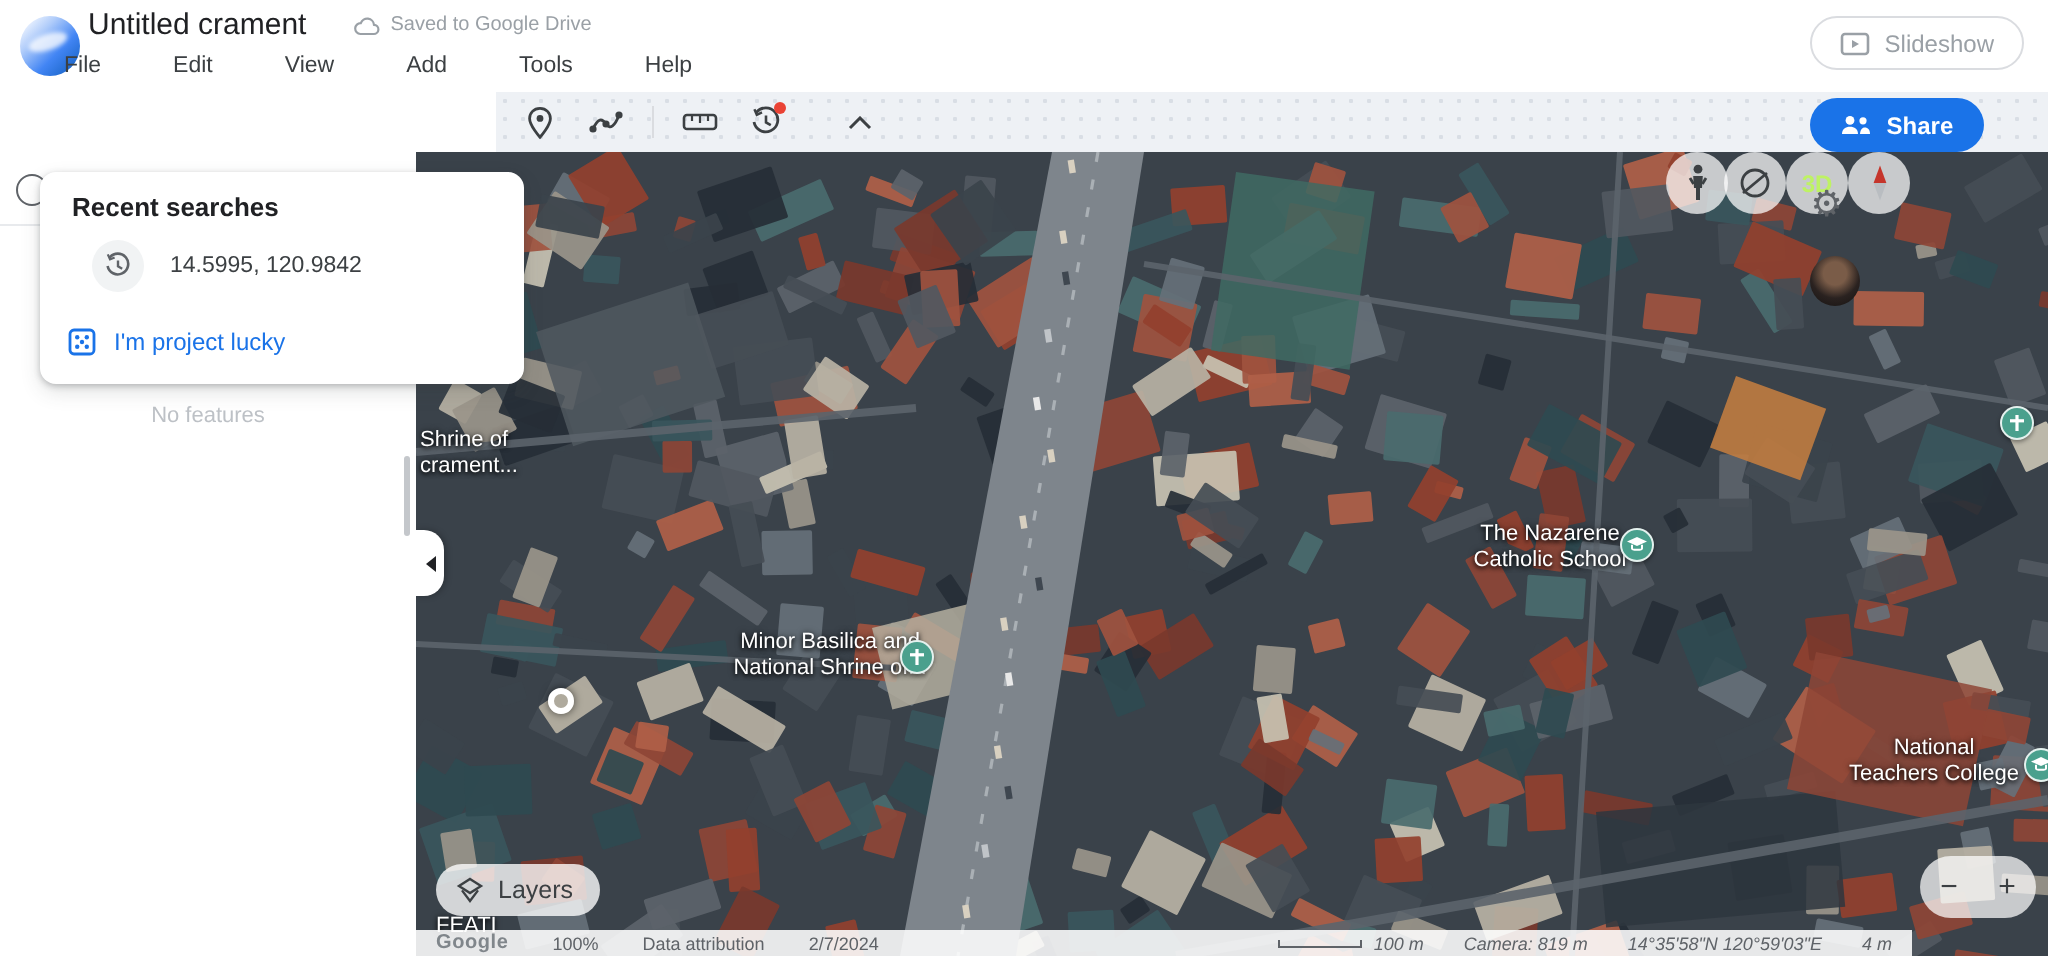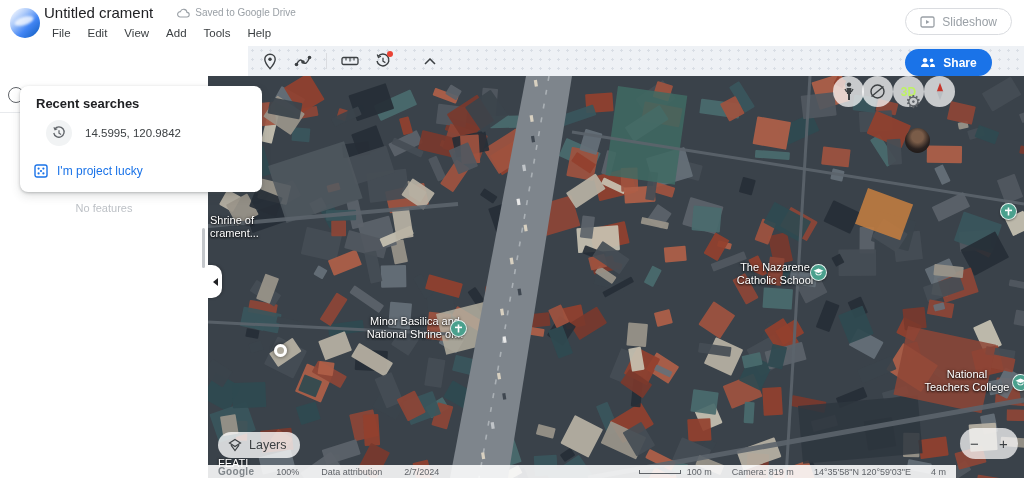--- a/index.html
+++ b/index.html
@@ -9,21 +9,21 @@
 
   
   .header { position:absolute; left:0; top:0; width:1024px; height:46px; background:#fff; z-index:30; }
   .logo { position:absolute; left:10px; top:8px; width:30px; height:30px; border-radius:50%;
     background:linear-gradient(135deg,#eef4ff 10%,#aecbfa 32%,#4285f4 62%,#1b66c9 90%); }
   .logo:after { content:""; position:absolute; left:4px; top:9px; width:20px; height:8px;
     border-radius:50%; background:rgba(255,255,255,.75); transform:rotate(-18deg); filter:blur(1px); }
   .title-row { position:absolute; left:44px; top:4px; display:flex; align-items:center; }
   .proj-title { font-size:15px; color:#202124; }
   .saved { display:flex; align-items:center; gap:5px; margin-left:24px; font-size:10px; color:#9aa0a6; }
-  .menu-row { position:absolute; left:52px; top:27px; display:flex; gap:17px; }
+  .menu-row { position:absolute; left:32px; top:27px; display:flex; gap:36px; }
   .menu-item { font-size:11.5px; color:#3c4043; cursor:pointer; }
   .header-actions { position:absolute; right:12px; top:8px; display:flex; align-items:flex-start; gap:14px;flex-direction:column; }
   .btn-slideshow { display:flex; align-items:center; gap:7px; height:27px; padding:0 14px;
     border:1px solid #dadce0; border-radius:14px; background:#fff; color:#9aa0a6; font-size:12px; }
   .btn-share { display:flex; align-items:center; gap:7px; height:27px; padding:0 15px;
     border-radius:14px; background:#1a73e8; color:#fff; font-size:12px; font-weight:bold; }
   .gear { font-size:18px; color:#5f6368; line-height:24px; }
   .avatar { width:25px; height:25px; border-radius:50%;
     background:radial-gradient(circle at 50% 35%,#7a5c48 0 28%,#2a2220 60%,#151211); }
 
@@ -84,21 +84,21 @@
   .zoom-pill { position:absolute; left:752px; top:352px; width:58px; height:31px; border-radius:16px;
     background:rgba(255,255,255,.72); display:flex; align-items:center; justify-content:space-around; z-index:5; }
   .zoom-pill span { font-size:15px; color:#3c4043; width:22px; text-align:center; cursor:pointer; }
   .threed { font-size:12px; font-weight:bold; color:#bef264; }
 
   
   .footer { position:absolute; left:0; top:389px; width:748px; height:13px; background:rgba(255,255,255,.88);
     display:flex; align-items:center; font-size:9px; color:#5f6368; z-index:6; padding:0 10px; }
   .footer .glogo { font-size:10px; color:#80868b; font-weight:bold; letter-spacing:.3px; margin-right:22px; }
   .f-item { margin-right:22px; white-space:nowrap; }
-  .f-right { margin-left:auto; display:flex; align-items:center; gap:20px; }
+  .f-right { margin-left:auto; display:flex; align-items:center; gap:20px;font-style:italic; }
   .scale-wrap { display:flex; align-items:center; gap:6px; }
   .scale-bar { width:42px; height:4px; border-left:1px solid #5f6368; border-right:1px solid #5f6368;
     border-bottom:1px solid #5f6368; }
   svg.ic { display:block; }
 </style>
 </head>
 <body>
 
 <div class="stage">
 

